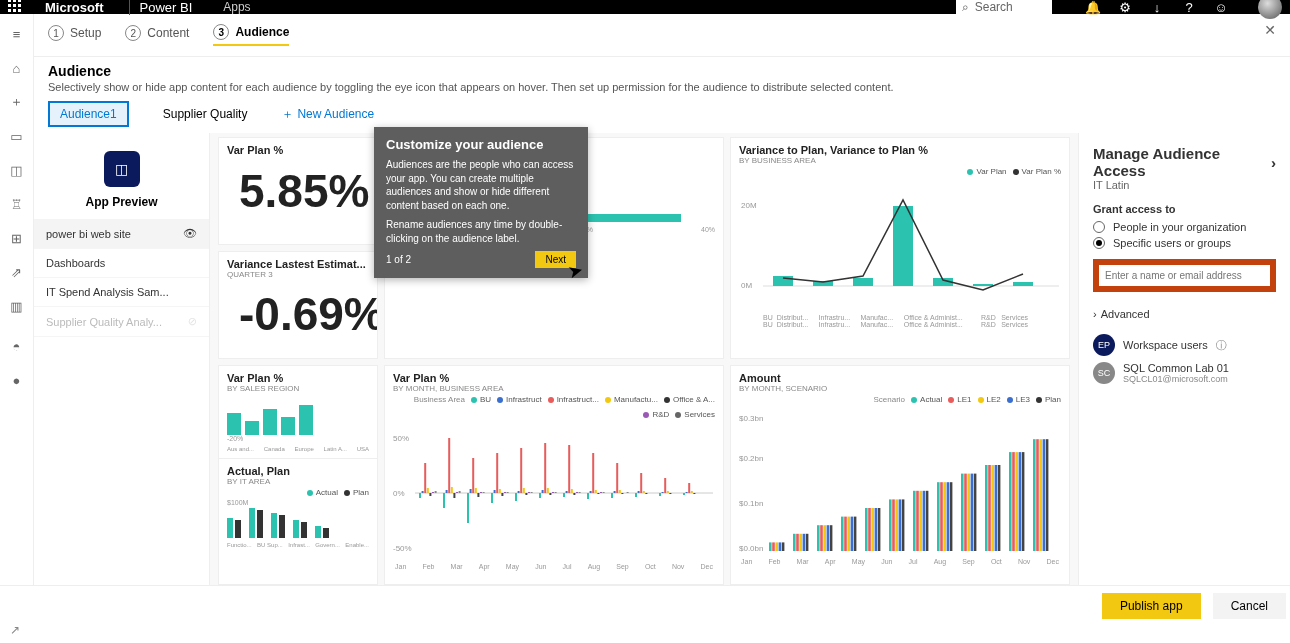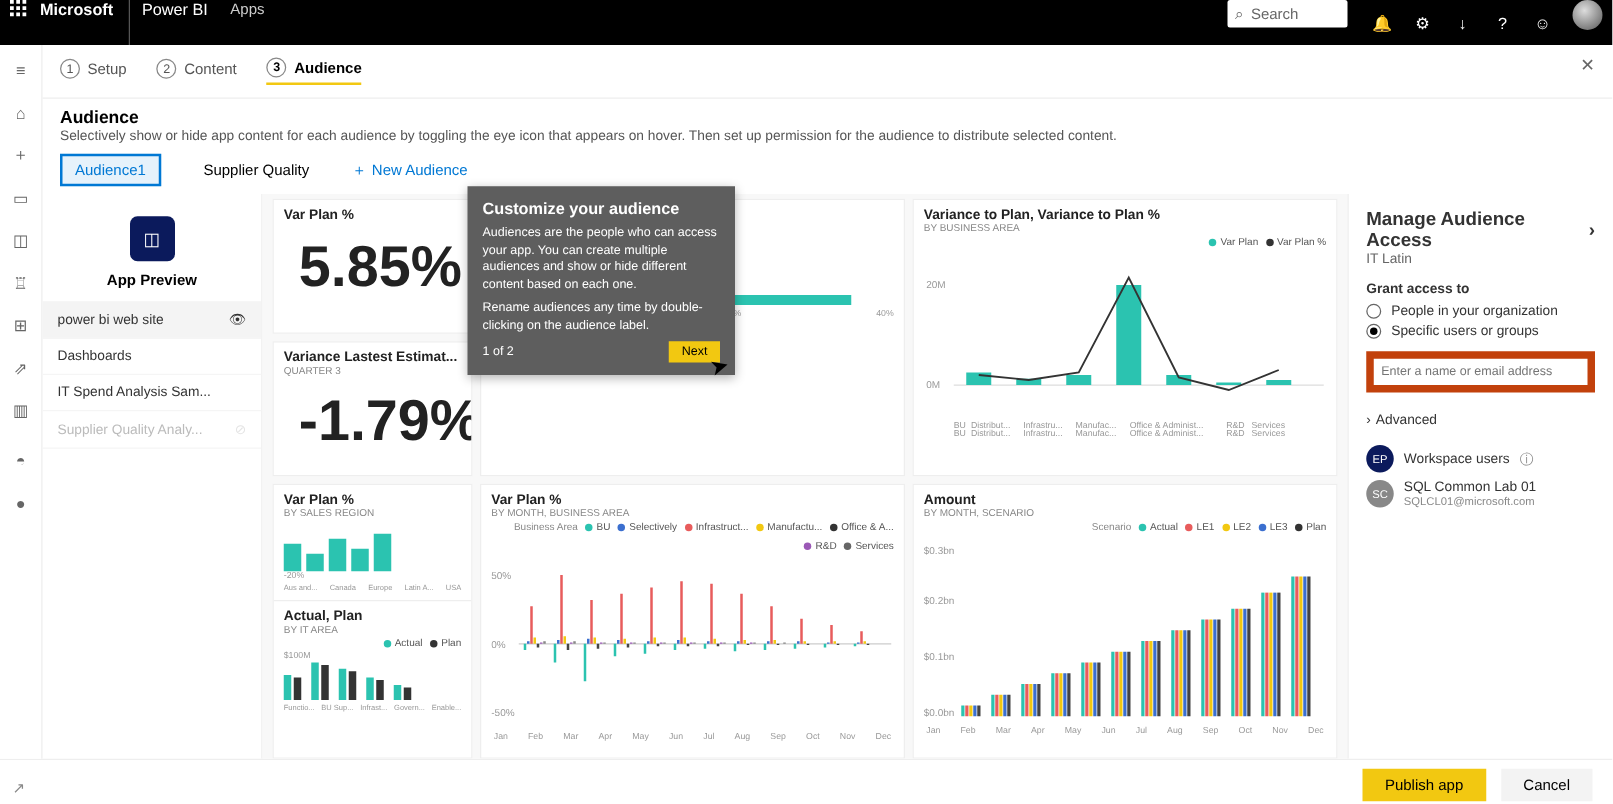--- a/index.html
+++ b/index.html
@@ -1,19 +1,19 @@
 <!DOCTYPE html>
 <html><head>
 <meta charset="utf-8">
 <style>
 * { box-sizing: border-box; margin: 0; padding: 0; font-family: "Segoe UI", Arial, sans-serif; }
 html, body { width: 1290px; height: 643px; overflow: hidden; background: #fff; }
 
 
-.topbar { height: 36px; background: #000; color: #fff; display: flex; padding: 0 8px; gap: 8px; }
+.topbar { height: 14px; background: #000; color: #fff; display: flex; align-items: center; padding: 0 8px; gap: 21px; }
 .topbar .waffle { width: 16px; height: 16px; display: grid; grid-template-columns: repeat(3,3px); grid-template-rows: repeat(3,3px); gap: 2px; }
 .topbar .waffle span { background: #fff; width:3px; height:3px; }
 .topbar .ms { font-size: 13px; font-weight: 600; }
 .topbar .pbi { font-size: 13px; border-left: 1px solid #555; padding-left: 10px; margin-left: 4px;}
 .topbar .apps { font-size: 12px; color: #ccc; margin-left: 10px; }
 .topbar .spacer { flex: 1; }
 .topbar .search { background: #fff; color: #666; width: 96px; height: 22px; border-radius: 2px; display:flex; align-items:center; padding:0 6px; font-size:12px; gap:6px;}
 .topbar .icongroup { display:flex; gap:16px; align-items:center; margin-left:12px; }
 .topbar .icongroup .ic { width:16px; height:16px; display:flex; align-items:center; justify-content:center; color:#fff; font-size:13px; }
 .topbar .avatar { width:24px; height:24px; border-radius:50%; background:#888; margin-left:8px; background:radial-gradient(circle at 40% 35%, #ddd 0%, #999 50%, #555 100%);}
@@ -67,21 +67,21 @@
 .sidepanel .radio .r { width:12px; height:12px; border:1px solid #666; border-radius:50%; display:flex; align-items:center; justify-content:center;}
 .sidepanel .radio .r.inner::after{content:"";width:6px;height:6px;background:#000;border-radius:50%;}
 .sidepanel input.txt { width:100%; border:6px solid #c2410c; padding:5px 6px; font-size:10px; margin:6px 0 10px;}
 .sidepanel .adv { font-size:11px; color:#333; margin:6px 0 14px; display:flex; align-items:center; gap:4px;}
 .sidepanel .user { display:flex; gap:8px; align-items:center; margin:6px 0;}
 .sidepanel .user .av { width:22px; height:22px; border-radius:50%; background:#0b1a5c; color:#fff; display:flex; align-items:center; justify-content:center; font-size:9px;}
 .sidepanel .user .av.gray { background:#888;}
 .sidepanel .user .nm { font-size:11px;}
 .sidepanel .user .em { font-size:9px; color:#888;}
 
-.footer { height:40px; border-top:1px solid #eee; display:flex; justify-content:flex-end; align-items:center; gap:12px; padding:0 16px;}
+.footer { height:40px; border-top:1px solid #eee; display:flex; justify-content:flex-end; align-items:center; gap:12px; padding:0 4px;}
 .footer .btn { padding:6px 18px; font-size:12px; border:none; cursor:pointer;}
 .footer .btn.pub { background:#f2c811; }
 .footer .btn.can { background:#f3f3f3;}
 
 
 .callout { position:absolute; left:340px; top:113px; width:214px; background:#5e5e5e; color:#fff; font-size:10px; padding:10px 12px 10px; z-index:5; box-shadow:0 2px 8px rgba(0,0,0,.3);}
 .callout .ct { font-size:13px; font-weight:600; margin-bottom:6px;}
 .callout .cp { line-height:1.35; margin-bottom:6px;}
 .callout .cf { display:flex; justify-content:space-between; align-items:center; margin-top:6px;}
 .callout .nxt { background:#f2c811; color:#000; border:none; padding:3px 10px; font-size:10px;}
@@ -219,21 +219,21 @@
       </div>
 
       <div class="canvas">
         <div class="tile" id="t-a1">
           <div class="ttl">Var Plan %</div>
           <div class="big">5.85%</div>
         </div>
         <div class="tile" id="t-a2">
           <div class="ttl">Variance Lastest Estimat...</div>
           <div class="sub">QUARTER 3</div>
-          <div class="big">-1.79%</div>
+          <div class="big">-0.69%</div>
         </div>
         <div class="tile" id="t-b1">
           <div class="hbars" style="margin-top:24px;">
             <div class="row">
                 <div class="lab">BU</div>
                 <div class="track">
                   <div class="seg" style="left:0;width:30px;background:#333;"></div>
                   <div class="seg" style="left:30px;width:12px;background:#2bc3b0;"></div>
                 </div>
               </div>
@@ -346,21 +346,21 @@
               </div>
           </div>
         </div>
 
         <div class="tile" id="t-b2">
           <div class="ttl">Var Plan %</div>
           <div class="sub">BY MONTH, BUSINESS AREA</div>
           <div class="legend">
               <span style="color:#888">Business Area</span>
             <span class="lc-teal">BU</span>
-              <span class="lc-blue">Selectively</span>
+              <span class="lc-blue">Infrastruct</span>
               <span class="lc-red">Infrastruct...</span>
               <span class="lc-yel">Manufactu...</span>
               <span class="lc-dark">Office &amp; A...</span>
               <span class="lc-pur">R&amp;D</span>
               <span class="lc-gray">Services</span>
           </div>
           <svg width="100%" height="140">
             <text x="0" y="20" font-size="8" fill="#999">50%</text>
             <text x="0" y="75" font-size="8" fill="#999">0%</text>
             <text x="0" y="130" font-size="8" fill="#999">-50%</text>

